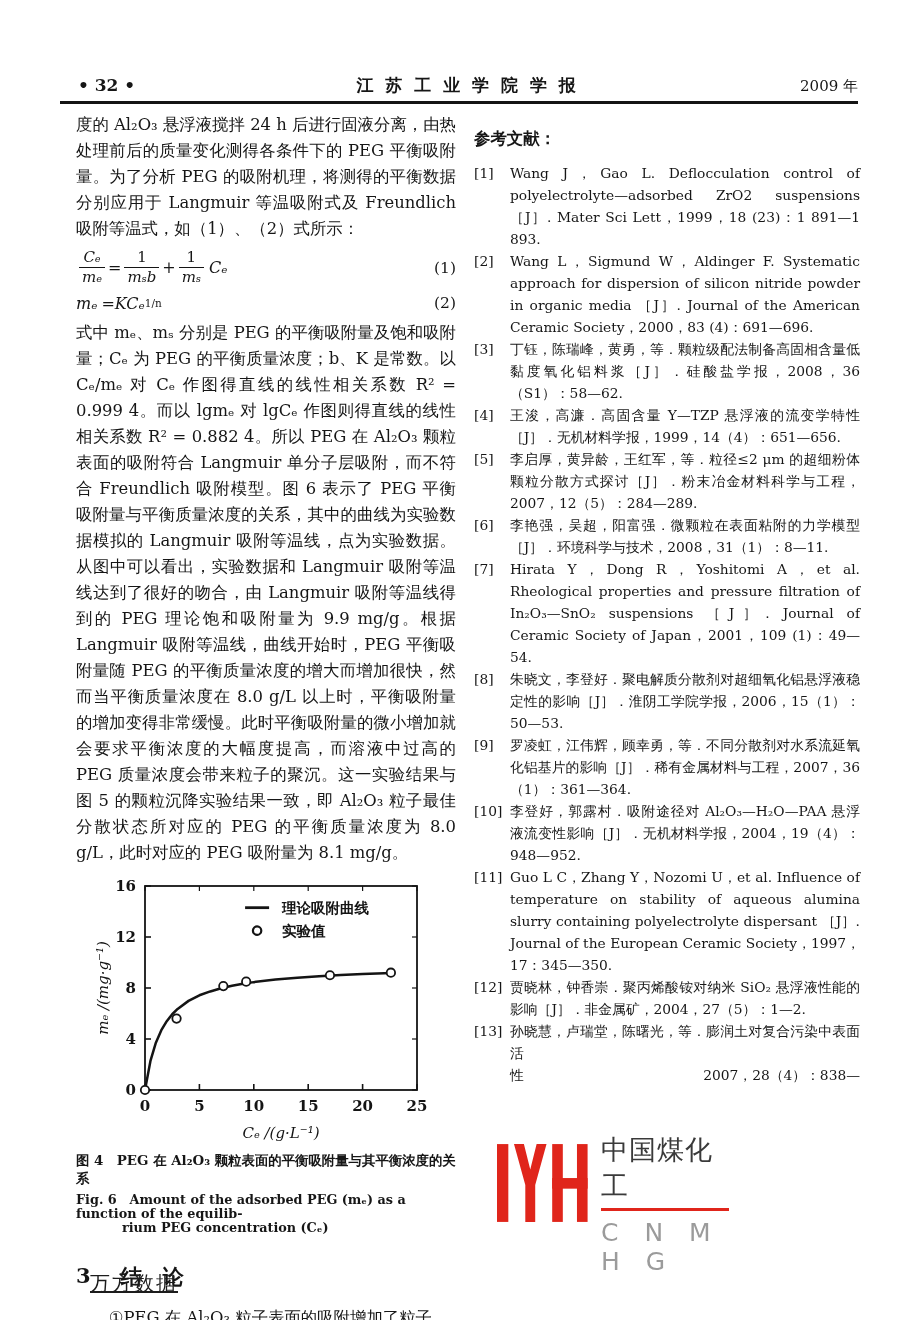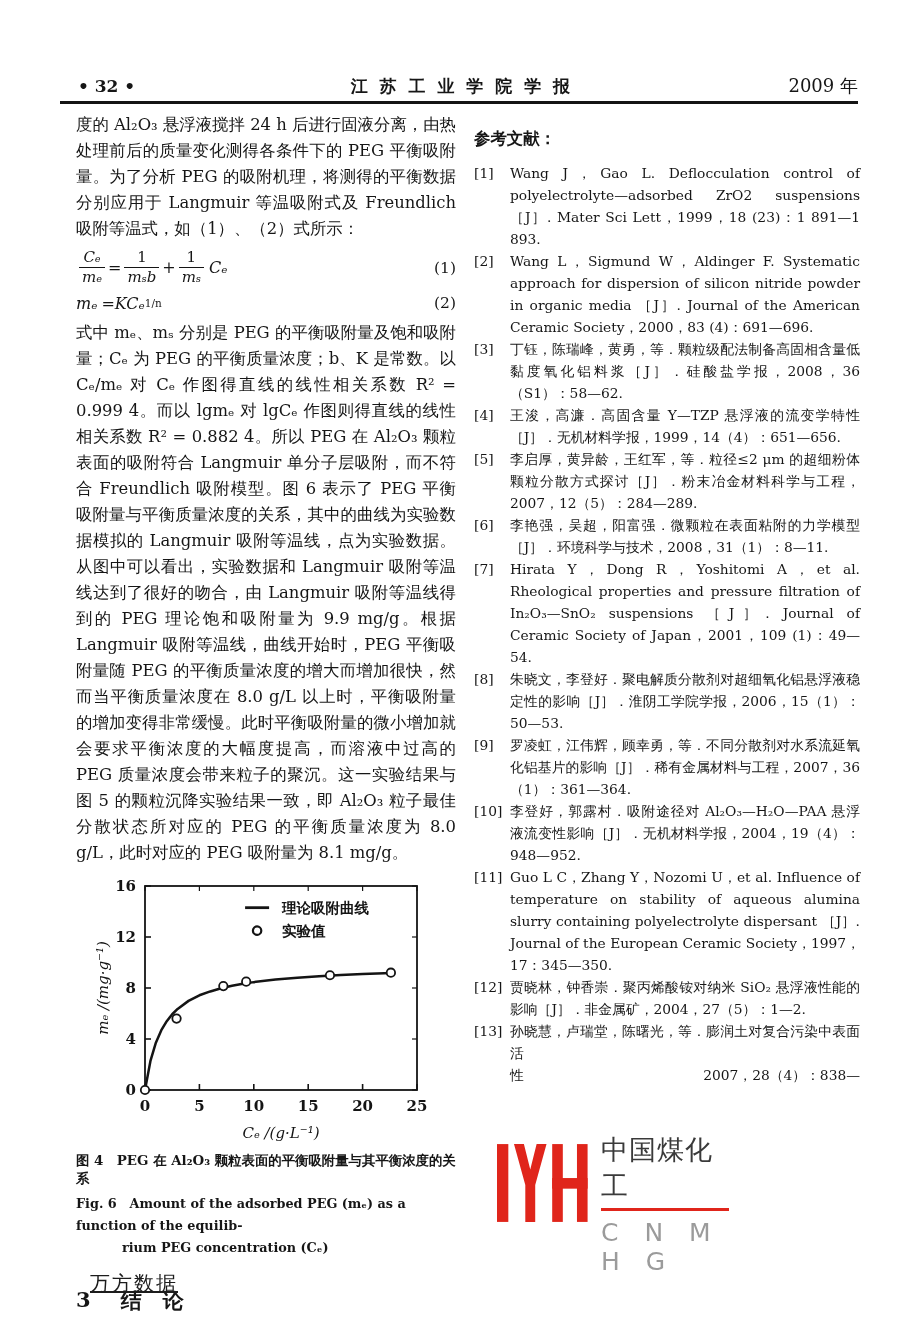--- a/index.html
+++ b/index.html
@@ -7,21 +7,21 @@
   body {
     position:relative; background:#ffffff; color:#161616;
     font-family:"DejaVu Serif","Liberation Serif",serif;
     overflow:hidden;
   }
   
   .header { position:absolute; top:74px; left:78px; width:780px;
     display:flex; align-items:baseline; }
   .page-num { font-size:17px; font-weight:bold; }
   .journal-title { flex:1; text-align:center; font-size:17px; font-weight:bold; letter-spacing:3px; }
-  .year { font-size:18px; }
+  .year { font-size:15px; }
   .header-rule { position:absolute; top:101px; left:60px; width:798px; height:3px; background:#141414; }
 
   
   .col-left  { position:absolute; left:76px;  top:112px; width:380px; }
   .col-right { position:absolute; left:474px; top:112px; width:386px; }
   p.body { font-size:16.4px; line-height:26px; text-align:justify; }
 
   
   .eq-block { margin:6px 0 4px 0; font-size:16px; }
   .eq-row { display:flex; align-items:center; margin:7px 0; }
@@ -32,21 +32,21 @@
   .eq-tail { margin-left:2px; }
   .eq-number { margin-left:auto; font-size:15.5px; }
   .eq2-lhs { margin-right:4px; }
   sup.eq-sup { font-size:10.5px; }
 
   
   .figure { margin-top:8px; text-align:center; }
   .figure svg { display:block; margin:0 auto; }
   svg text { font-family:"DejaVu Serif","Liberation Serif",serif; }
   .fig-caption-cn { font-size:13.4px; font-weight:bold; margin-top:6px; text-align:left; }
-  .fig-caption-en { font-size:12.8px; font-weight:bold; margin-top:5px; line-height:22px; }
+  .fig-caption-en { font-size:12.8px; font-weight:bold; margin-top:5px; line-height:14px; }
   .fig-caption-en .line2 { margin-left:46px; }
 
   
   .section-heading { margin-top:28px; font-size:21px; font-weight:bold; display:flex; }
   .section-heading .sec-num { margin-right:30px; }
   .conclusion-para { margin-top:14px; text-indent:2em; }
 
   
   .refs-heading { font-size:16.4px; font-weight:bold; margin:16px 0 12px; }
   .ref { position:relative; padding-left:36px; font-size:13.8px; line-height:22px; text-align:justify; }

